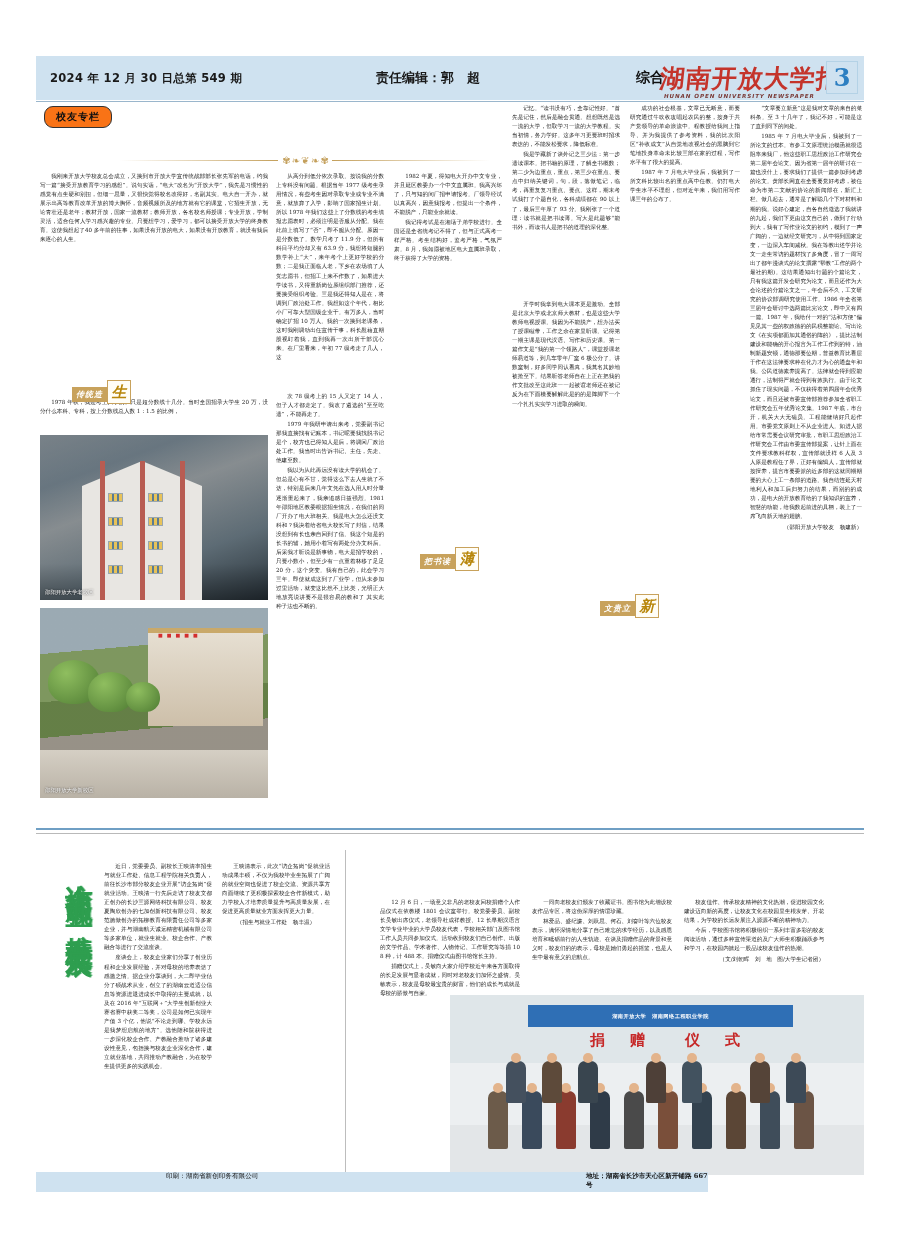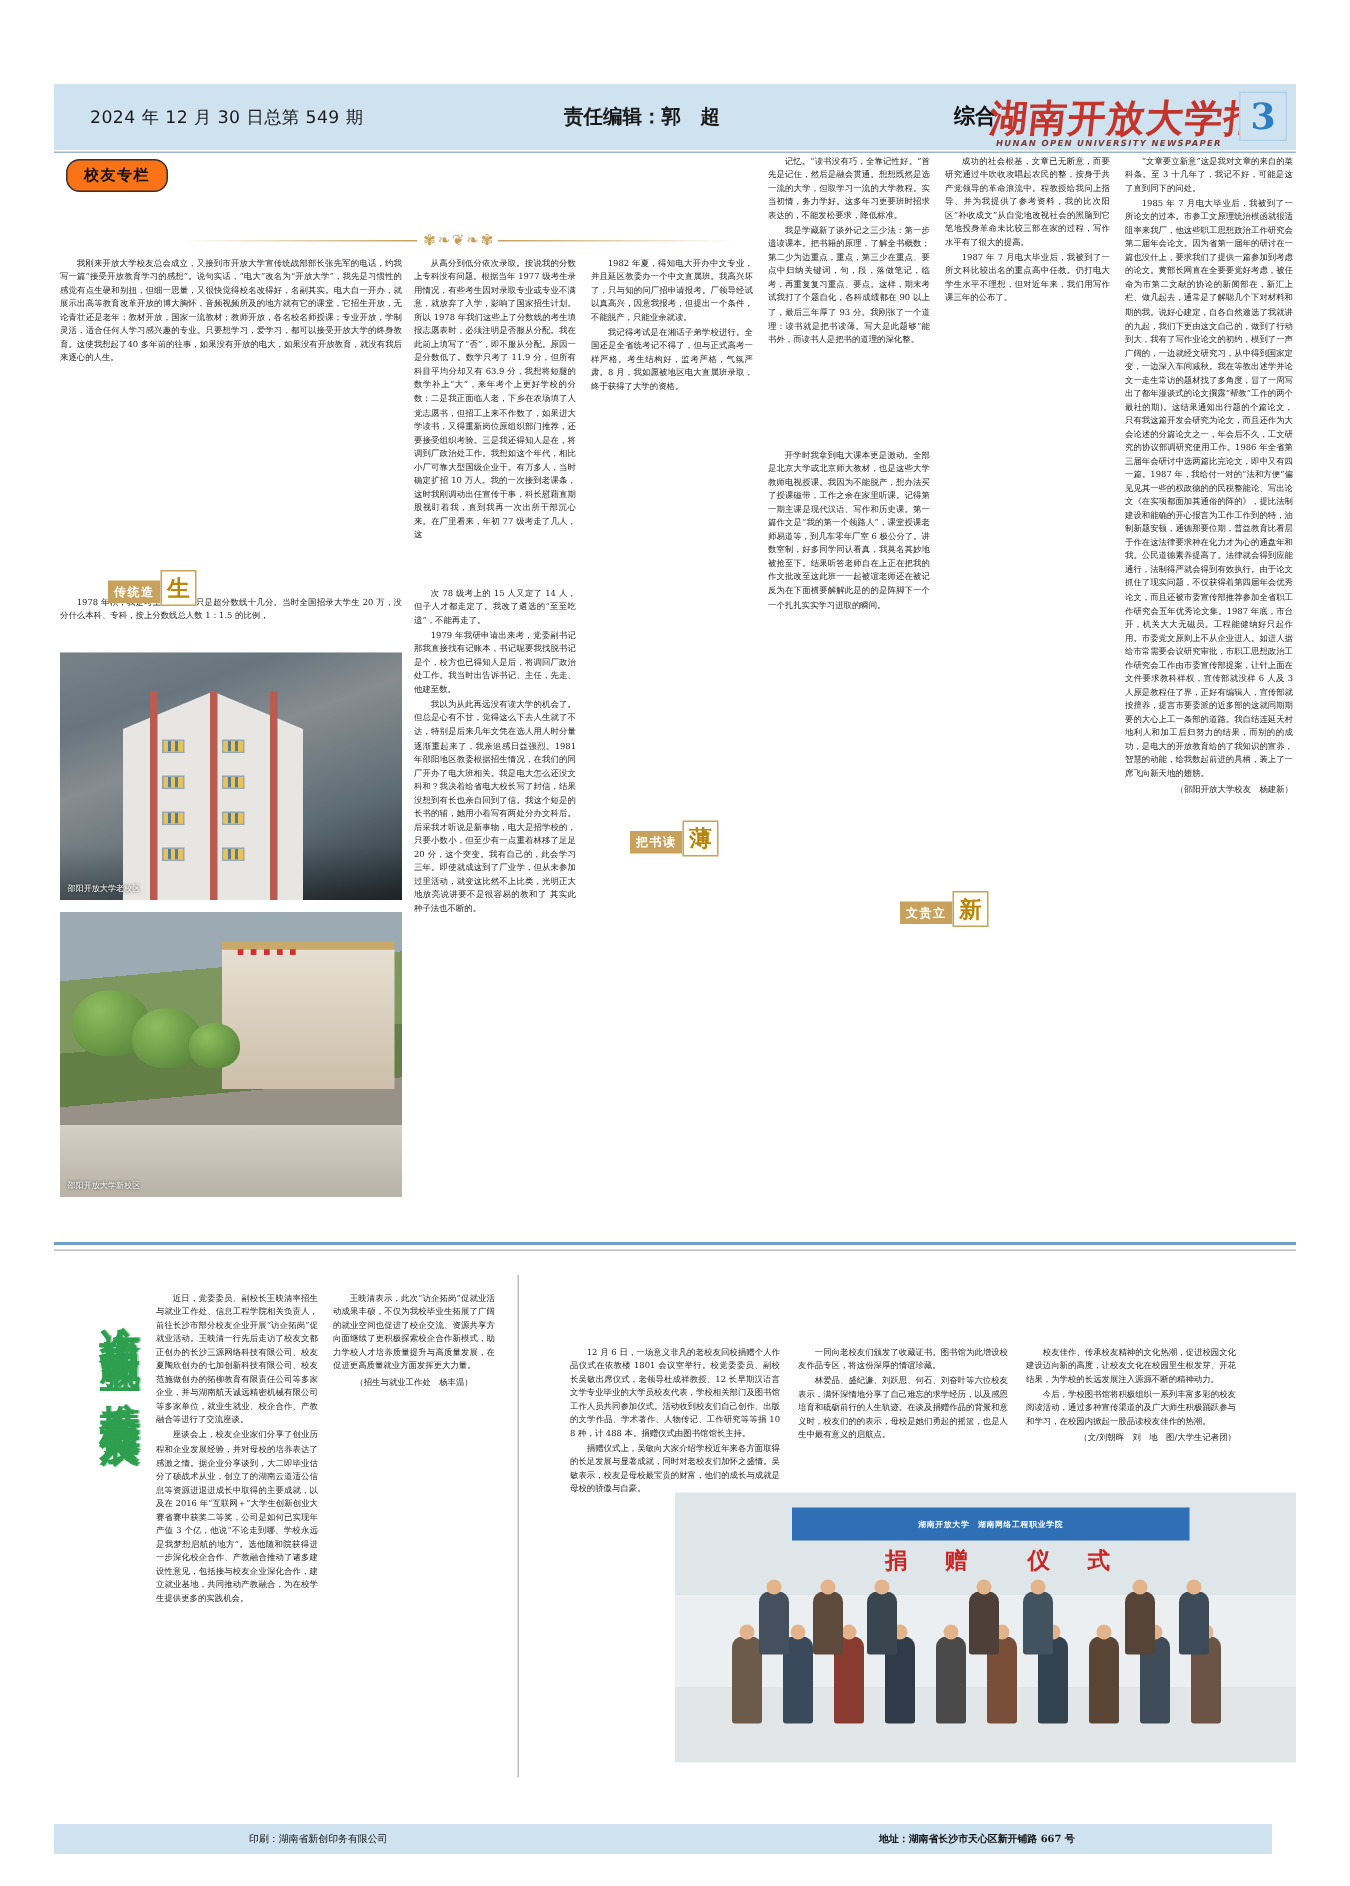--- a/index.html
+++ b/index.html
@@ -19,22 +19,22 @@
   
   .masthead {
     position: absolute;
     left: 36px; top: 56px;
     width: 828px; height: 44px;
     background: #cfe2f0;
     display: flex;
     align-items: center;
   }
   .mh-date {
-    font-size: 11.5px; font-weight: normal; color: #1a1a1a;
-    margin-left: 24px; letter-spacing: .3px;
+    font-size: 11.5px; font-weight: bold; color: #1a1a1a;
+    margin-left: 14px; letter-spacing: .3px;
     white-space: nowrap;
   }
   .mh-editor {
     font-size: 13px; font-weight: bold; color: #1a1a1a;
     position: absolute; left: 340px;
     white-space: nowrap;
   }
   .mh-section {
     font-size: 14px; font-weight: bold; color: #111;
     position: absolute; left: 600px;
@@ -203,20 +203,21 @@
   #photo-group .head {
     position: absolute; width: 10px; height: 10px; border-radius: 50%;
     background: #e3b48c; left: 5px; top: -8px;
   }
 
   
   .subhead {
     position: absolute;
     display: flex; align-items: flex-end;
     height: 26px;
+    font-style: italic;
   }
   .subhead .sq {
     width: 24px; height: 24px;
     border: 1.2px solid #c8a25c;
     color: #b8860b;
     font-family: "DejaVu Serif", serif;
     font-size: 15px; font-weight: bold;
     display: flex; align-items: center; justify-content: center;
     background: #fffdf6;
   }
@@ -267,24 +268,24 @@
 
   .attrib {
     font-family: "DejaVu Serif", serif;
     font-size: 5.6px; text-align: right; color: #1d1d1d;
     margin-top: 2px;
   }
   .attrib-c { text-align: center; }
 
   
   .footer {
-    position: absolute; left: 36px; top: 1216px;
-    width: 812px; height: 20px;
+    position: absolute; left: 36px; top: 1172px;
+    width: 672px; height: 20px;
     background: #cfe2f0;
-    display: flex; align-items: center;
+    display: flex; 
   }
   .footer .f-l {
     font-family: "DejaVu Serif", serif;
     font-size: 6.6px; color: #111; margin-left: 130px;
   }
   .footer .f-r {
     font-family: "DejaVu Serif", serif;
     font-size: 6.6px; color: #111; position: absolute; left: 550px; font-weight: bold;
   }
 </style>

